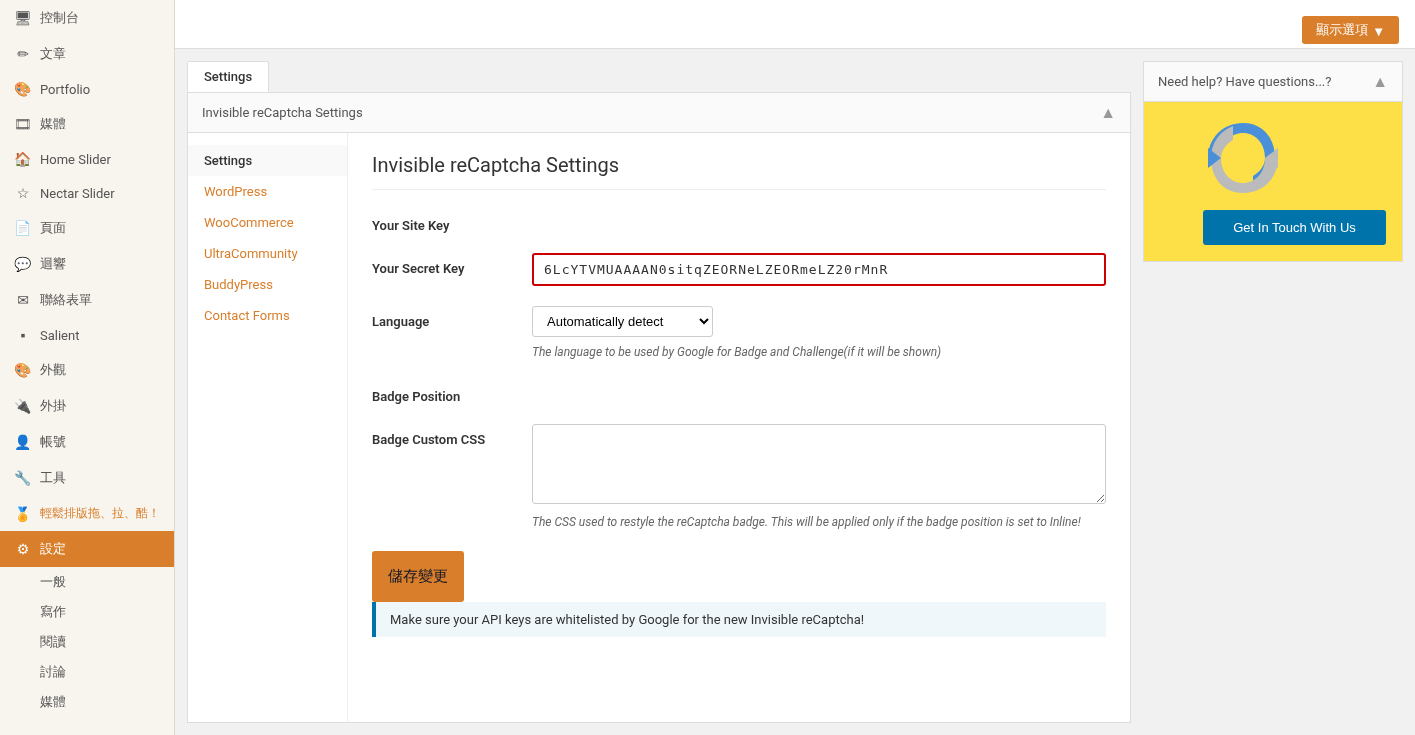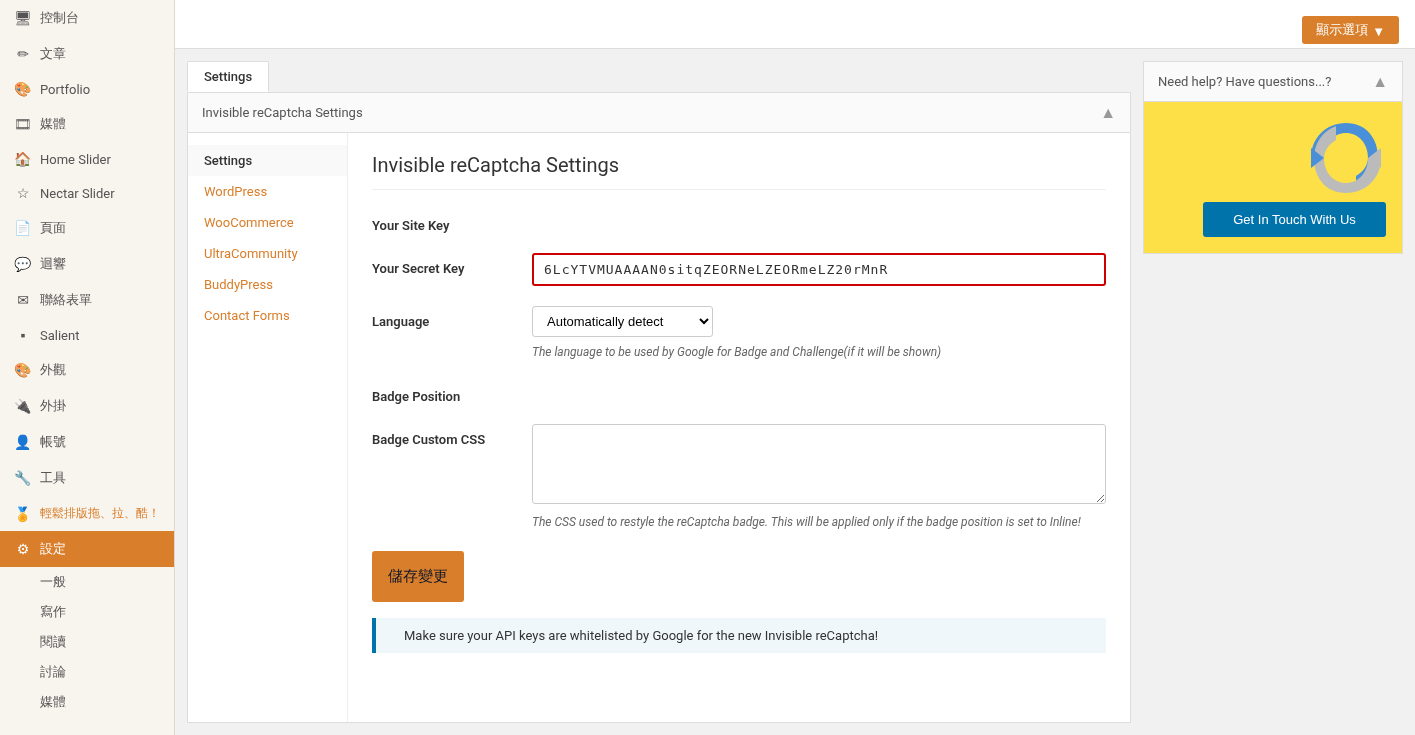--- a/index.html
+++ b/index.html
@@ -52,27 +52,27 @@
     .key-input { width: 100%; padding: 7px 10px; border: 2px solid #cc0000; border-radius: 3px; font-size: 13px; font-family: monospace; background: #fff; color: #333; }
 
     select.form-select { padding: 6px 28px 6px 10px; border: 1px solid #ccc; border-radius: 3px; font-size: 13px; background: #fff; appearance: auto; cursor: pointer; min-width: 160px; }
 
     .help-text { font-size: 12px; color: #666; font-style: italic; margin-top: 6px; line-height: 1.5; }
 
     textarea.css-textarea { width: 100%; height: 80px; border: 1px solid #ccc; border-radius: 3px; padding: 8px; font-family: monospace; font-size: 12px; resize: vertical; }
 
     .save-btn { background: #d97e2a; color: #0f172a; border: none; padding: 16px 16px; border-radius: 3px; cursor: pointer; font-size: 15px; font-weight: 500; }
 
-    .api-notice { margin-top: 16px; padding: 10px 28px; border-left: 4px solid #0073aa; background: #f0f7fb; font-size: 13px; color: #333; }
+    .api-notice { padding: 10px 14px; border-left: 4px solid #0073aa; background: #f0f7fb; font-size: 13px; color: #333; }
 
     
     .help-panel { width: 260px; flex-shrink: 0; display: flex; flex-direction: column; gap: 0; }
     .help-box { background: #fde047; border: 1px solid #ddd; }
     .help-box-header { padding: 10px 14px; border-bottom: 1px solid #ddd; display: flex; justify-content: space-between; align-items: center; background: #fafafa; font-size: 13px; color: #555; }
-    .help-box-body { padding: 16px; display: flex; flex-direction: column; align-items: flex-end; gap: 4px; margin-left: 43px; }
+    .help-box-body { padding: 16px; display: flex; flex-direction: column; align-items: flex-start; gap: 12px; margin-left: 43px; }
 
     .get-in-touch-btn { background: #0073aa; color: #fff; border: none; padding: 10px 20px; border-radius: 3px; cursor: pointer; font-size: 13px; width: 100%; }
 
     
     .collapse-icon { cursor: pointer; color: #999; font-size: 16px; }
   </style>
 </head>
 <body>
 
 <div class="sidebar">

